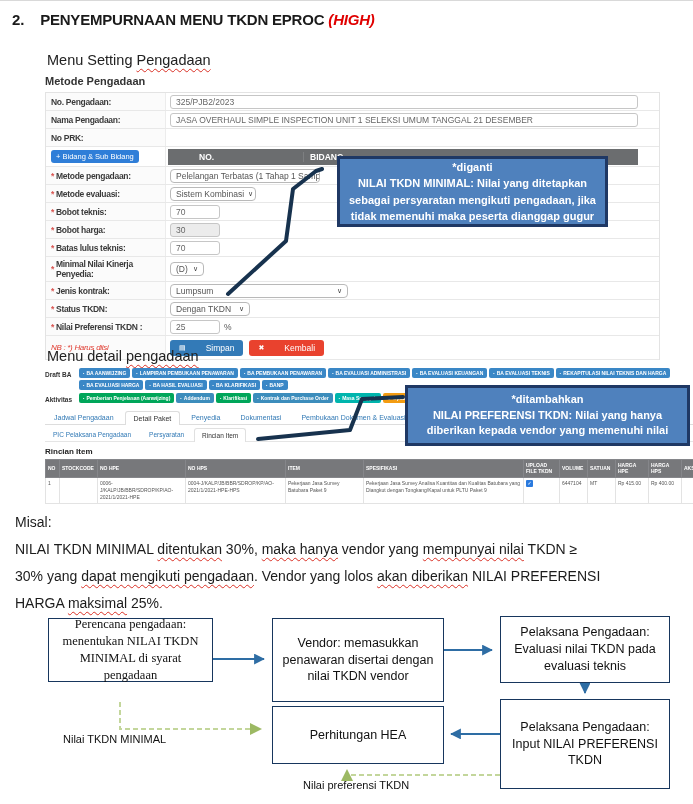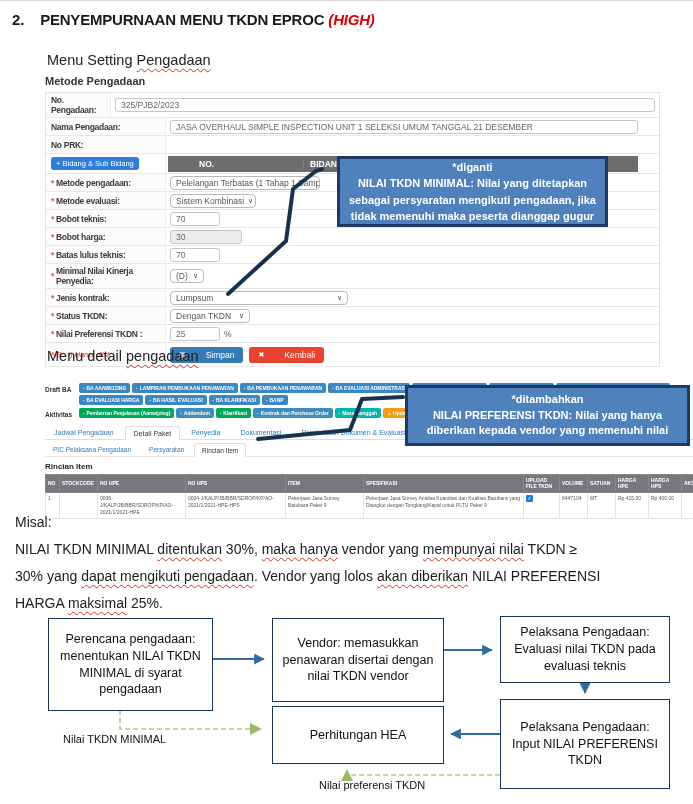--- a/index.html
+++ b/index.html
@@ -39,21 +39,21 @@
   .btn .ico { font-size:7px; }
   .btn-simpan { background:#337ab7; }
   .btn-kembali { background:#e9422e; }
 
   
   .callout { position:absolute; background:var(--callout-bg,#4f81bd); border:3px solid var(--callout-border,#1f3864); color:#fff; text-align:center; display:flex; flex-direction:column; justify-content:center; font-weight:600; z-index:8; }
   #callout1 { left:337px; top:155px; width:271px; height:71px; font-size:11px; line-height:1.5; padding:4px 8px; }
   #callout2 { left:405px; top:384px; width:285px; height:61px; font-size:11px; line-height:1.45; padding:2px 8px; }
 
   
-  .detail-shot { position:absolute; left:45px; top:382px; width:648px; }
+  .detail-shot { position:absolute; left:45px; top:367px; width:648px; }
   .d-row { display:flex; gap:4px; margin-bottom:3px; align-items:flex-start; }
   .d-label { font-size:6.5px; font-weight:bold; color:#333; width:30px; padding-top:3px; flex:none; }
   .d-btns { display:flex; flex-wrap:wrap; gap:2px; width:610px; }
   .btn-draft { background:#3a87c6; color:#fff; font-size:5px; padding:2px 4px; border-radius:2px; white-space:nowrap; display:flex; align-items:center; gap:2px; border:none; font-family:inherit; cursor:pointer; font-weight:bold; }
   .btn-akt { color:#fff; font-size:5px; padding:2px 4px; border-radius:2px; white-space:nowrap; display:flex; align-items:center; gap:2px; border:none; font-family:inherit; cursor:pointer; font-weight:bold; }
   .c-green { background:#00a65a; } .c-blue { background:#3c8dbc; } .c-teal { background:#00b5ad; } .c-orange { background:#f39c12; }
   .mini-ico { font-size:4px; opacity:.85; }
   .tabs-main { display:flex; gap:2px; margin-top:7px; border-bottom:1px solid #ddd; align-items:flex-end; }
   .tab-m { font-size:7px; color:#3179b5; padding:3px 8px 3px 8px; cursor:pointer; border:1px solid transparent; border-bottom:none; white-space:nowrap; }
   .tab-m.active { color:#333; background:#fff; border-color:#ddd; border-radius:3px 3px 0 0; position:relative; top:1px; }
@@ -68,29 +68,29 @@
 
   
   #connectors { position:absolute; left:0; top:0; width:693px; height:804px; pointer-events:none; z-index:10; }
 
   
   .misal { position:absolute; left:15px; top:508px; width:655px; font-size:14px; color:#1c1c1c; line-height:27px; }
 
   
   .flow { position:absolute; left:0; top:600px; width:693px; height:204px; }
   .fbox { position:absolute; border:1.6px solid #17365d; background:#fff; display:flex; align-items:center; justify-content:center; text-align:center; font-size:12.5px; color:#111; line-height:1.35; padding:4px 8px; }
-  #fb1 { left:48px;  top:17px;  width:165px; height:93px; }
+  #fb1 { left:48px;  top:17px;  width:165px; height:64px;font-family:Liberation Serif, serif; }
   #fb2 { left:272px; top:17px;  width:172px; height:84px; }
   #fb3 { left:500px; top:15px;  width:170px; height:67px; }
   #fb4 { left:272px; top:105px; width:172px; height:58px; }
   #fb5 { left:500px; top:98px;  width:170px; height:90px; }
   .flow svg { position:absolute; left:0; top:0; width:693px; height:204px; pointer-events:none; }
   .flabel2 { position:absolute; font-size:11px; color:#111; }
   #flbl1 { left:63px; top:132px; }
-  #flbl2 { left:319px; top:178px; }
+  #flbl2 { left:303px; top:178px; }
 </style>
 </head>
 <body>
 
 <div class="page">
 
   <div class="h1row">
     <span>2.</span>
     <span><span>PENYEMPURNAAN MENU TKDN EPROC</span><span class="hi">(HIGH)</span></span>
   </div>
@@ -99,21 +99,21 @@
     <span>Menu Setting </span><span class="wavy">Pengadaan</span>
   </div>
 
   <div class="form-shot">
     <div class="form-title">Metode Pengadaan</div>
     <div class="form-table">
       <div id="static-rows">
           <div class="frow">
             <div class="flabel">No. Pengadaan:</div>
             <div class="fvalue">
-              <div class="inputbox" style="width: 540px;">325/PJB2/2023</div>
+              <div class="inputbox" style="width: 468px;">325/PJB2/2023</div>
             </div>
           </div>
           <div class="frow">
             <div class="flabel">Nama Pengadaan:</div>
             <div class="fvalue">
               <div class="inputbox" style="width: 468px;">JASA OVERHAUL SIMPLE INSPECTION UNIT 1 SELEKSI UMUM TANGGAL 21 DESEMBER</div>
             </div>
           </div>
           <div class="frow">
             <div class="flabel">No PRK:</div>
@@ -150,21 +150,21 @@
           </div>
           <div class="frow" style="min-height: 17px;">
             <div class="flabel"><span class="star">*</span>Bobot teknis:</div>
             <div class="fvalue">
               <div class="inputbox" style="width: 50px;">70</div>
             </div>
           </div>
           <div class="frow" style="min-height: 17px;">
             <div class="flabel"><span class="star">*</span>Bobot harga:</div>
             <div class="fvalue">
-              <div class="inputbox disabled" style="width: 72px;">30</div>
+              <div class="inputbox disabled" style="width: 50px;">30</div>
             </div>
           </div>
           <div class="frow" style="min-height: 17px;">
             <div class="flabel"><span class="star">*</span>Batas lulus teknis:</div>
             <div class="fvalue">
               <div class="inputbox" style="width: 50px;">70</div>
             </div>
           </div>
           <div class="frow" style="min-height: 17px;">
             <div class="flabel"><span class="star">*</span>Minimal Nilai Kinerja Penyedia:</div>

